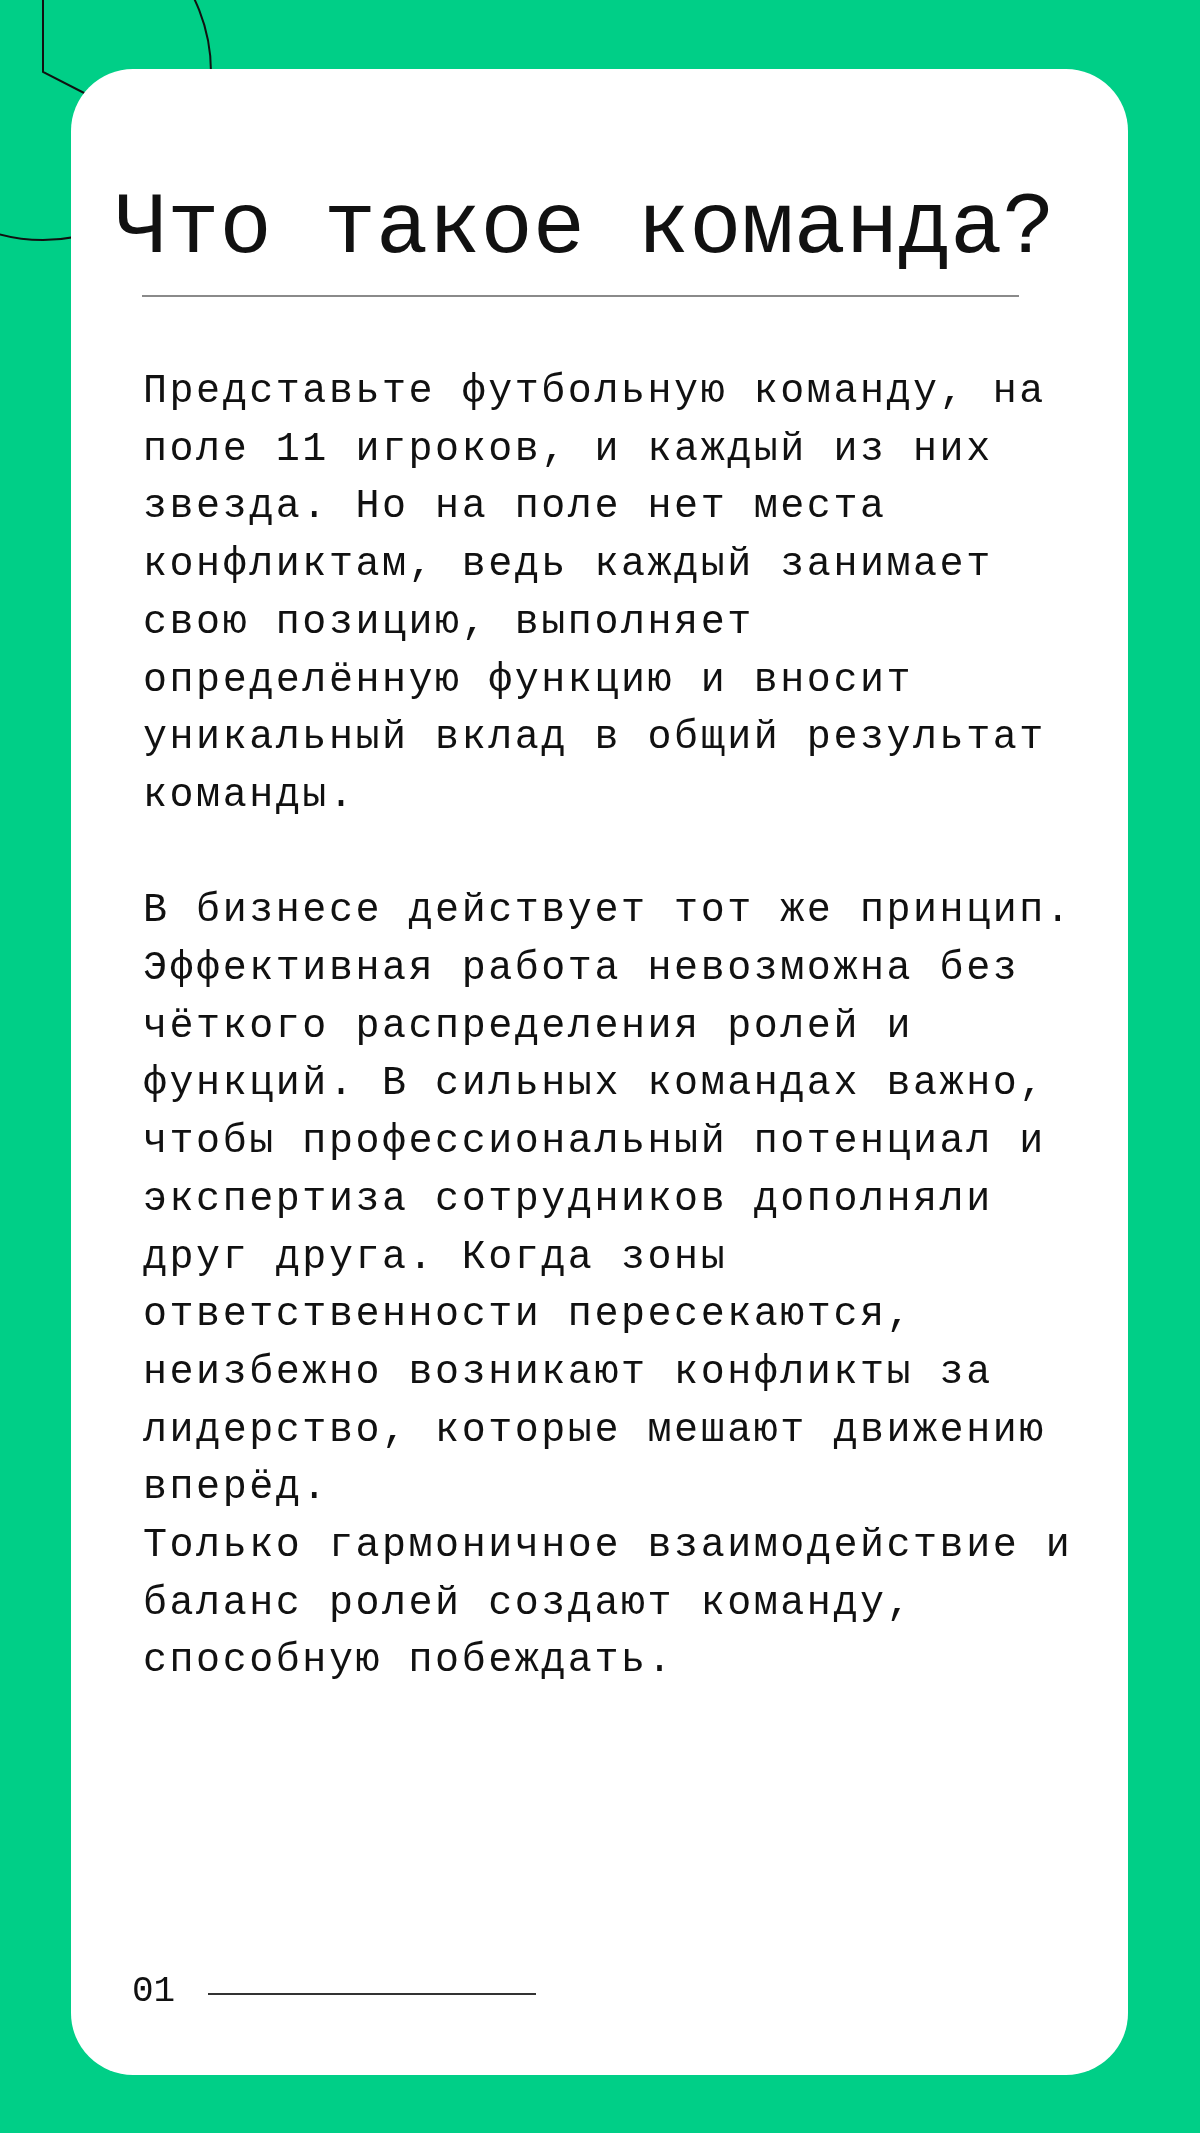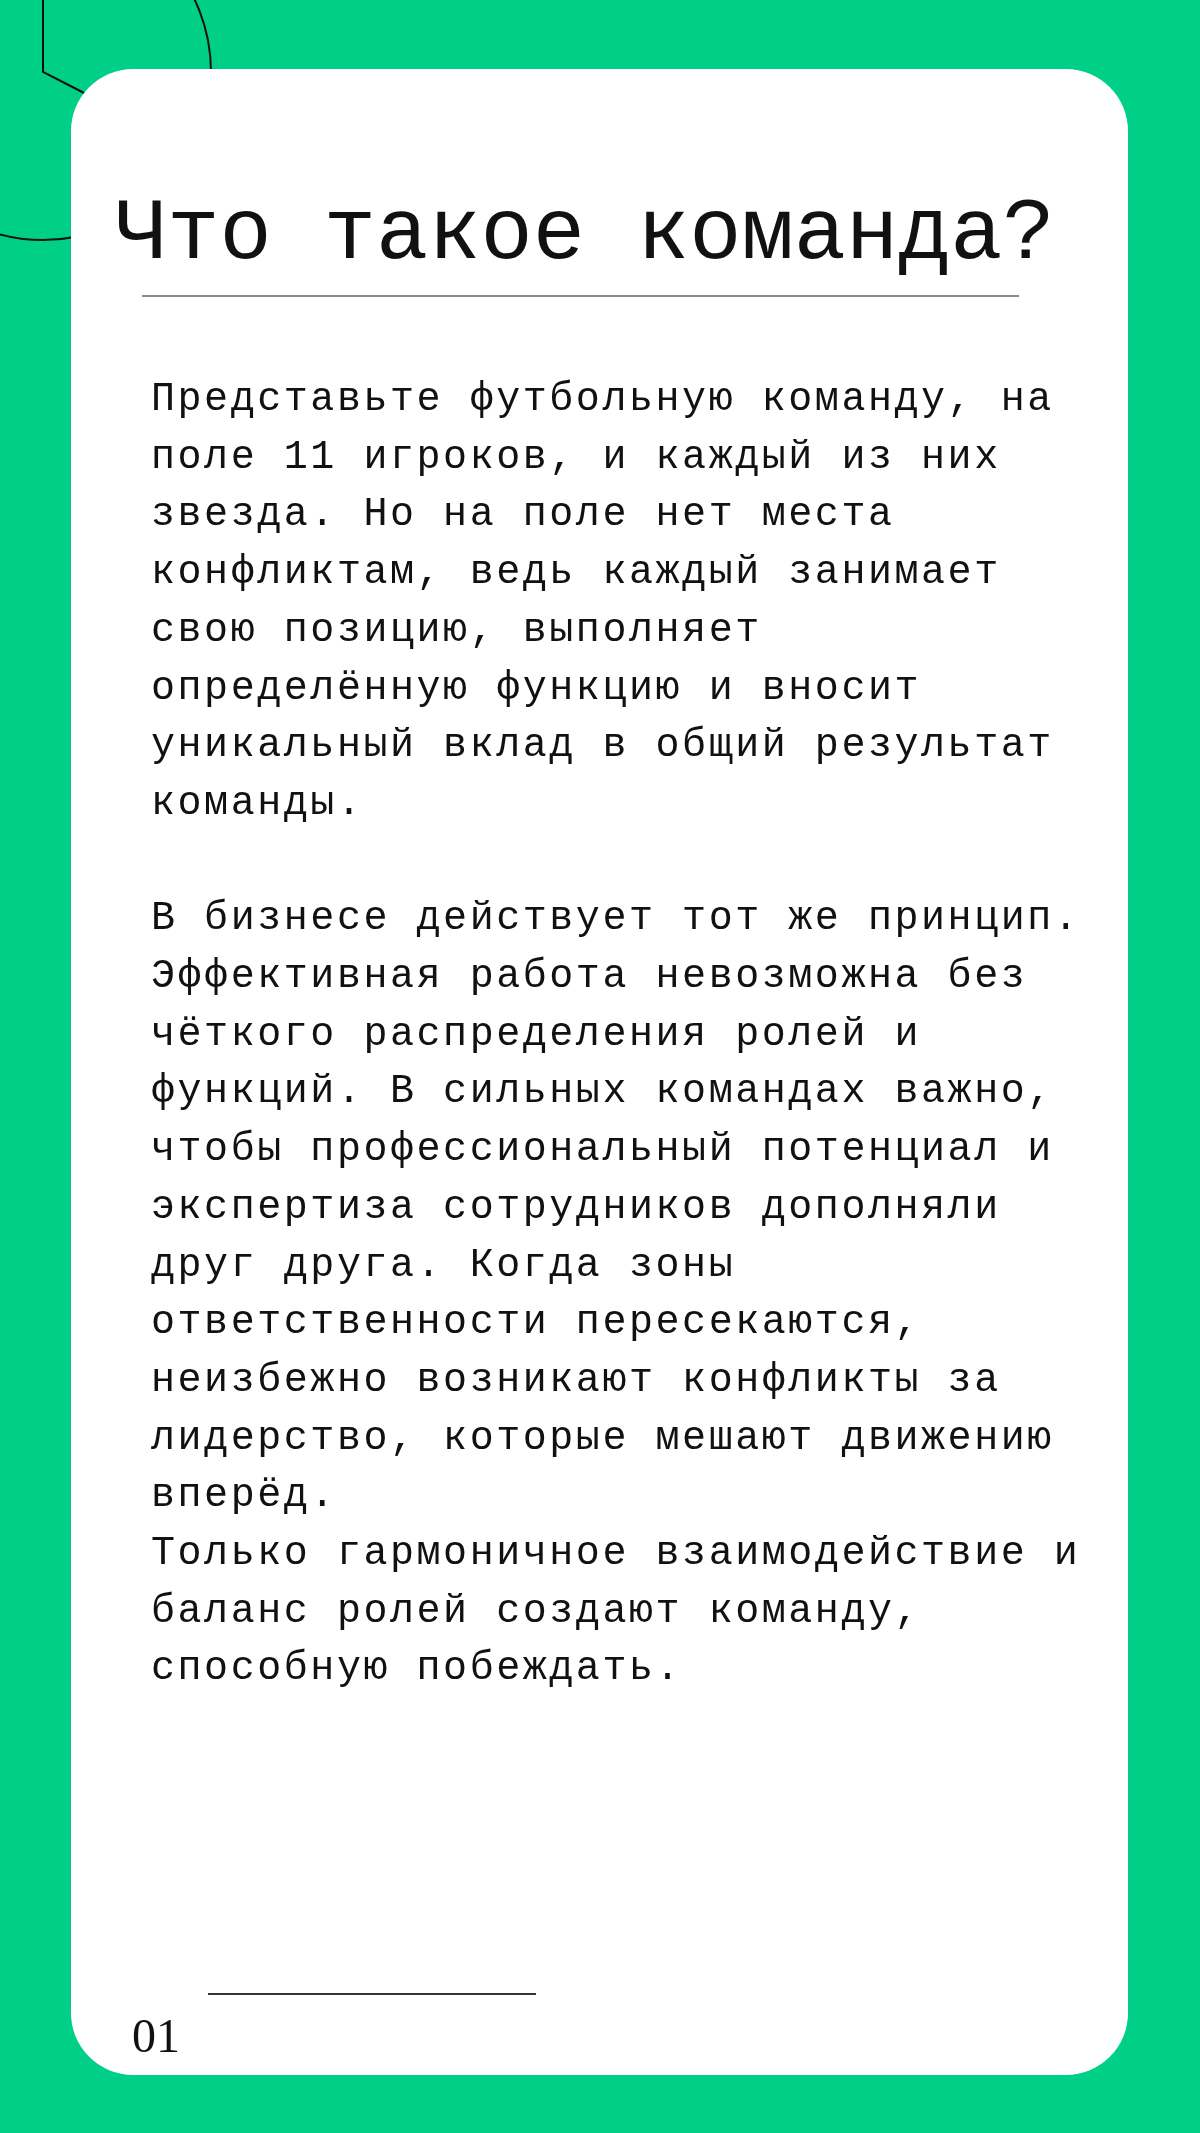--- a/index.html
+++ b/index.html
@@ -14,51 +14,50 @@
   .deco { position: absolute; left: 0; top: 0; width: 300px; height: 300px; }
   .card {
     position: absolute;
     left: 71px; top: 69px;
     width: 1057px; height: 2006px;
     background: #ffffff;
     border-radius: 62px;
   }
   .title {
     position: absolute;
-    left: 44px; top: 116px;
+    left: 44px; top: 110px;
     margin: 0;
     font-size: 87px;
     font-weight: normal;
     line-height: 100px;
     white-space: nowrap;
     letter-spacing: 0px;
   }
   .title-rule {
     position: absolute;
     left: 71px; top: 226px;
     width: 877px; height: 2px;
     background: #8a8a8a;
   }
   .body-text {
     position: absolute;
     left: 72px; top: 294px;
     width: 960px;
-    margin: 8px;
+    margin: 0;
     font-size: 40px;
     line-height: 57.7px;
     letter-spacing: 2.55px;
     white-space: pre;
   }
   .footer-num {
     position: absolute;
-    left: 61px; top: 1937px;
-    font-size: 48px;
+    left: 61px; top: 1893px;
+    font-size: 36px;
     line-height: 60px;
     white-space: nowrap;
-    font-family: Liberation Serif, serif;
   }
   .footer-rule {
     position: absolute;
     left: 137px; top: 1924px;
     width: 328px; height: 2px;
     background: #333333;
   }
   .brand {
     position: absolute;
     left: 487px; top: 1878px;

